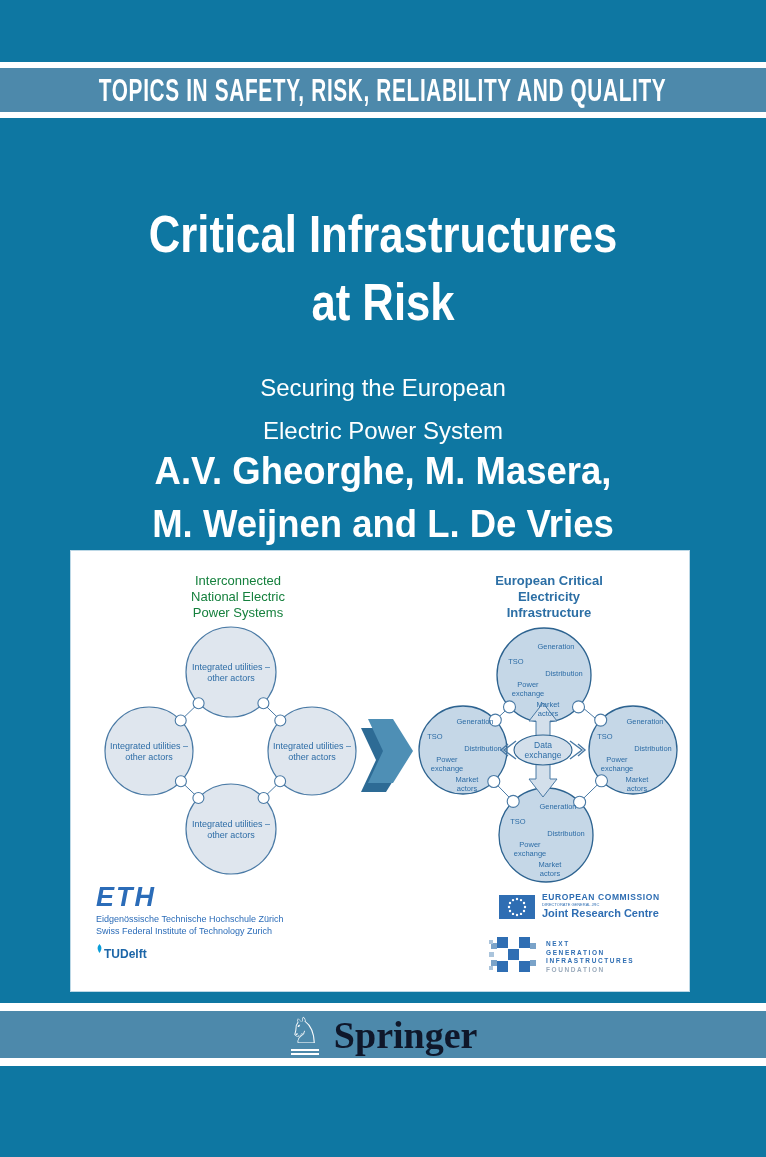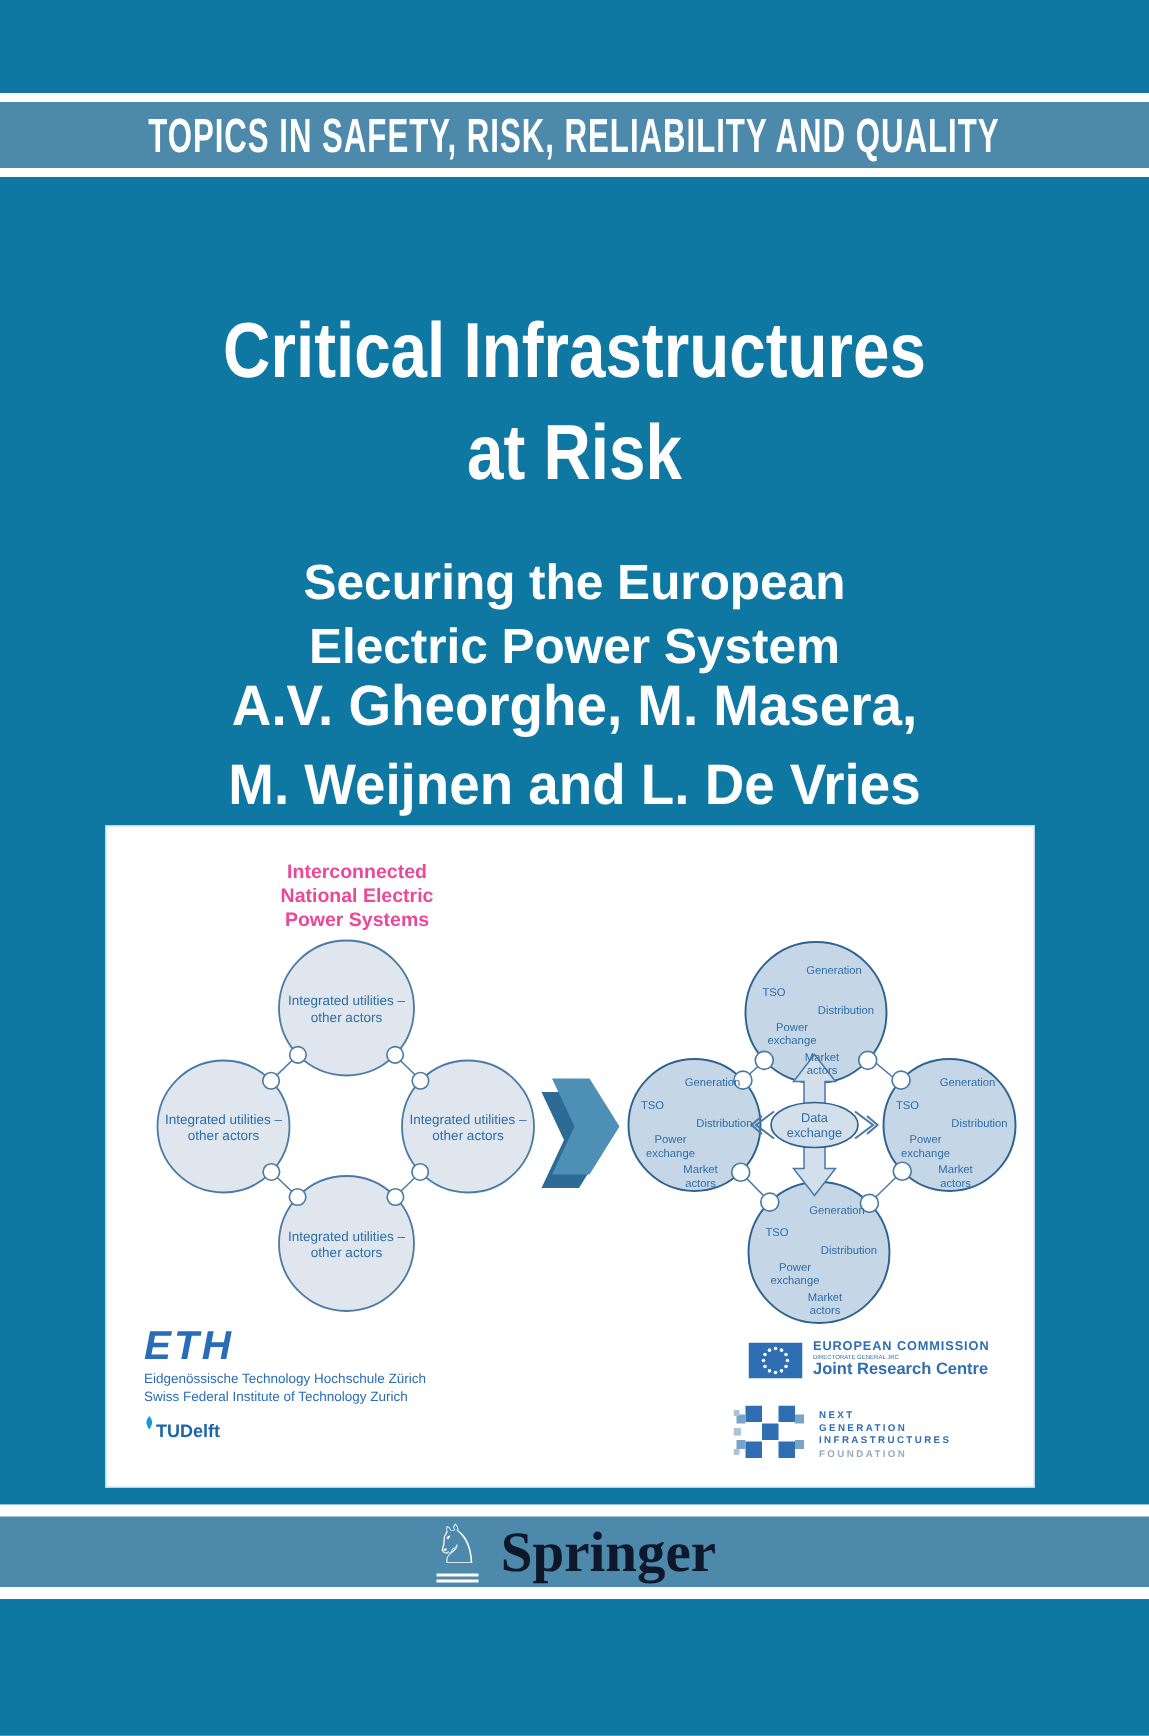--- a/index.html
+++ b/index.html
@@ -18,37 +18,37 @@
     transform:scaleX(0.65); letter-spacing:1px;
   }
   
   .book-title{
     position:absolute; left:0; right:0; top:200px; text-align:center;
     color:#fff; font-weight:bold; font-size:52px; line-height:68px;
     transform:scaleX(0.84); letter-spacing:0;
   }
   .book-subtitle{
     position:absolute; left:0; right:0; top:366px; text-align:center;
-    color:#fff; font-weight:bold; font-size:33px; line-height:43px;
+    color:#fff; font-weight:normal; font-size:24px; line-height:43px;
   }
   .book-authors{
     position:absolute; left:0; right:0; top:445px; text-align:center;
     color:#fff; font-weight:bold; font-size:38px; line-height:53px;
     transform:scaleX(0.96);
   }
   
   .panel{
     position:absolute; left:70px; top:550px; width:620px; height:442px;
     background:#fff; border:1px solid #bcd8e6; box-sizing:border-box;
   }
   .panel .heading{
     position:absolute; top:22px; width:170px; text-align:center;
     font-size:13px; line-height:16px;
   }
-  .heading-left{ left:82px; color:#ec4899; font-weight:bold;}
+  .heading-left{ left:82px; color:#15803d; font-weight:normal;}
   .heading-right{ left:393px; color:#2c6fa5; font-weight:bold;}
   .panel svg.clusters{ position:absolute; left:0; top:0; }
   
   .eth-logo{ position:absolute; left:25px; top:332px; color:#2b6cb8;}
   .eth-word{ font-size:27px; font-weight:bold; font-style:italic; letter-spacing:2px; line-height:28px;}
   .eth-lines{ font-size:9px; line-height:11.5px; margin-top:3px;}
   .tud-logo{ position:absolute; left:25px; top:393px; color:#1c66a8; font-size:12px; font-weight:bold;}
   .tud-logo svg{ vertical-align:4px; margin-right:1px;}
   .ec-logo{ position:absolute; left:428px; top:341px; display:flex; align-items:flex-end;}
   .ec-text{ margin-left:7px; color:#2f6eb3;}
@@ -94,20 +94,25 @@
     <div>M. Weijnen and L. De Vries</div>
   </div>
 
   <div class="panel">
 
     <div class="heading heading-left">
       <div>Interconnected</div>
       <div>National Electric</div>
       <div>Power Systems</div>
     </div>
+    <div class="heading heading-right">
+      <div>European Critical</div>
+      <div>Electricity</div>
+      <div>Infrastructure</div>
+    </div>
 
     <svg class="clusters" width="620" height="442" viewBox="0 0 620 442">
 
       <g stroke="#4a7aa5" stroke-width="1">
         <line x1="160" y1="121" x2="78" y2="200"></line>
         <line x1="160" y1="121" x2="241" y2="200"></line>
         <line x1="78" y1="200" x2="160" y2="278"></line>
         <line x1="241" y1="200" x2="160" y2="278"></line>
       </g>
 
@@ -216,21 +221,21 @@
         <text x="459" y="296">Power</text>
         <text x="459" y="305">exchange</text>
         <text x="479" y="316">Market</text>
         <text x="479" y="325">actors</text>
       </g>
     </svg>
 
     <div class="eth-logo">
       <div class="eth-word">ETH</div>
       <div class="eth-lines">
-        <div>Eidgenössische Technology Hochschule Zürich</div>
+        <div>Eidgenössische Technische Hochschule Zürich</div>
         <div>Swiss Federal Institute of Technology Zurich</div>
       </div>
     </div>
 
     <div class="tud-logo">
       <svg width="7" height="10">
         <path d="M3.5 0 C5.5 2.5 6.5 4.5 3.5 9 C0.5 4.5 1.5 2.5 3.5 0 Z" fill="#0a9ed9"></path>
       </svg><span>TUDelft</span>
     </div>
 

